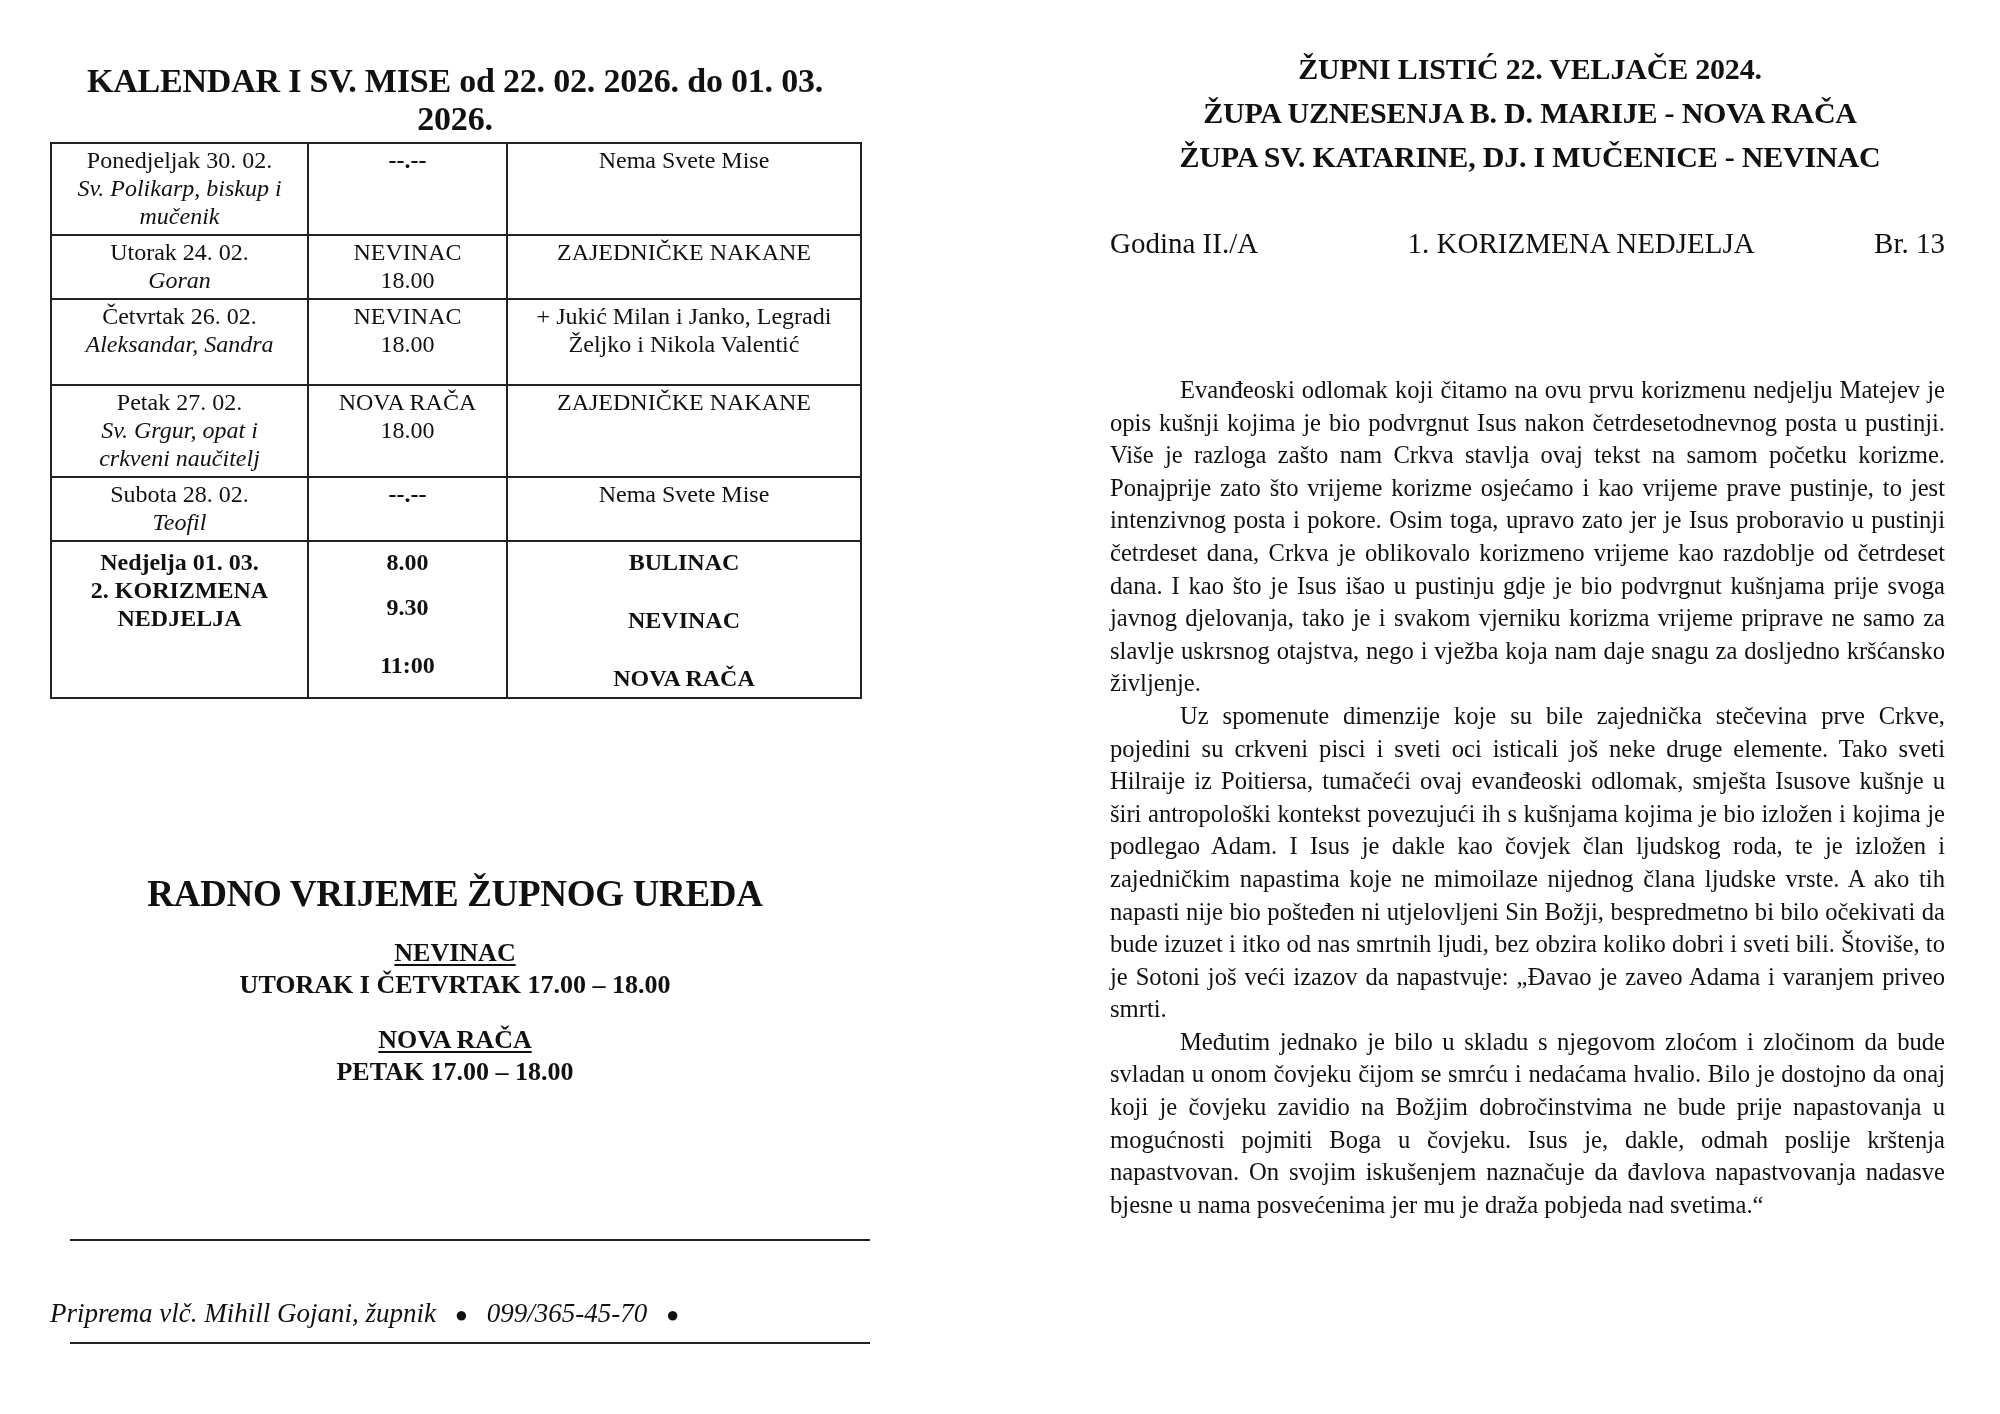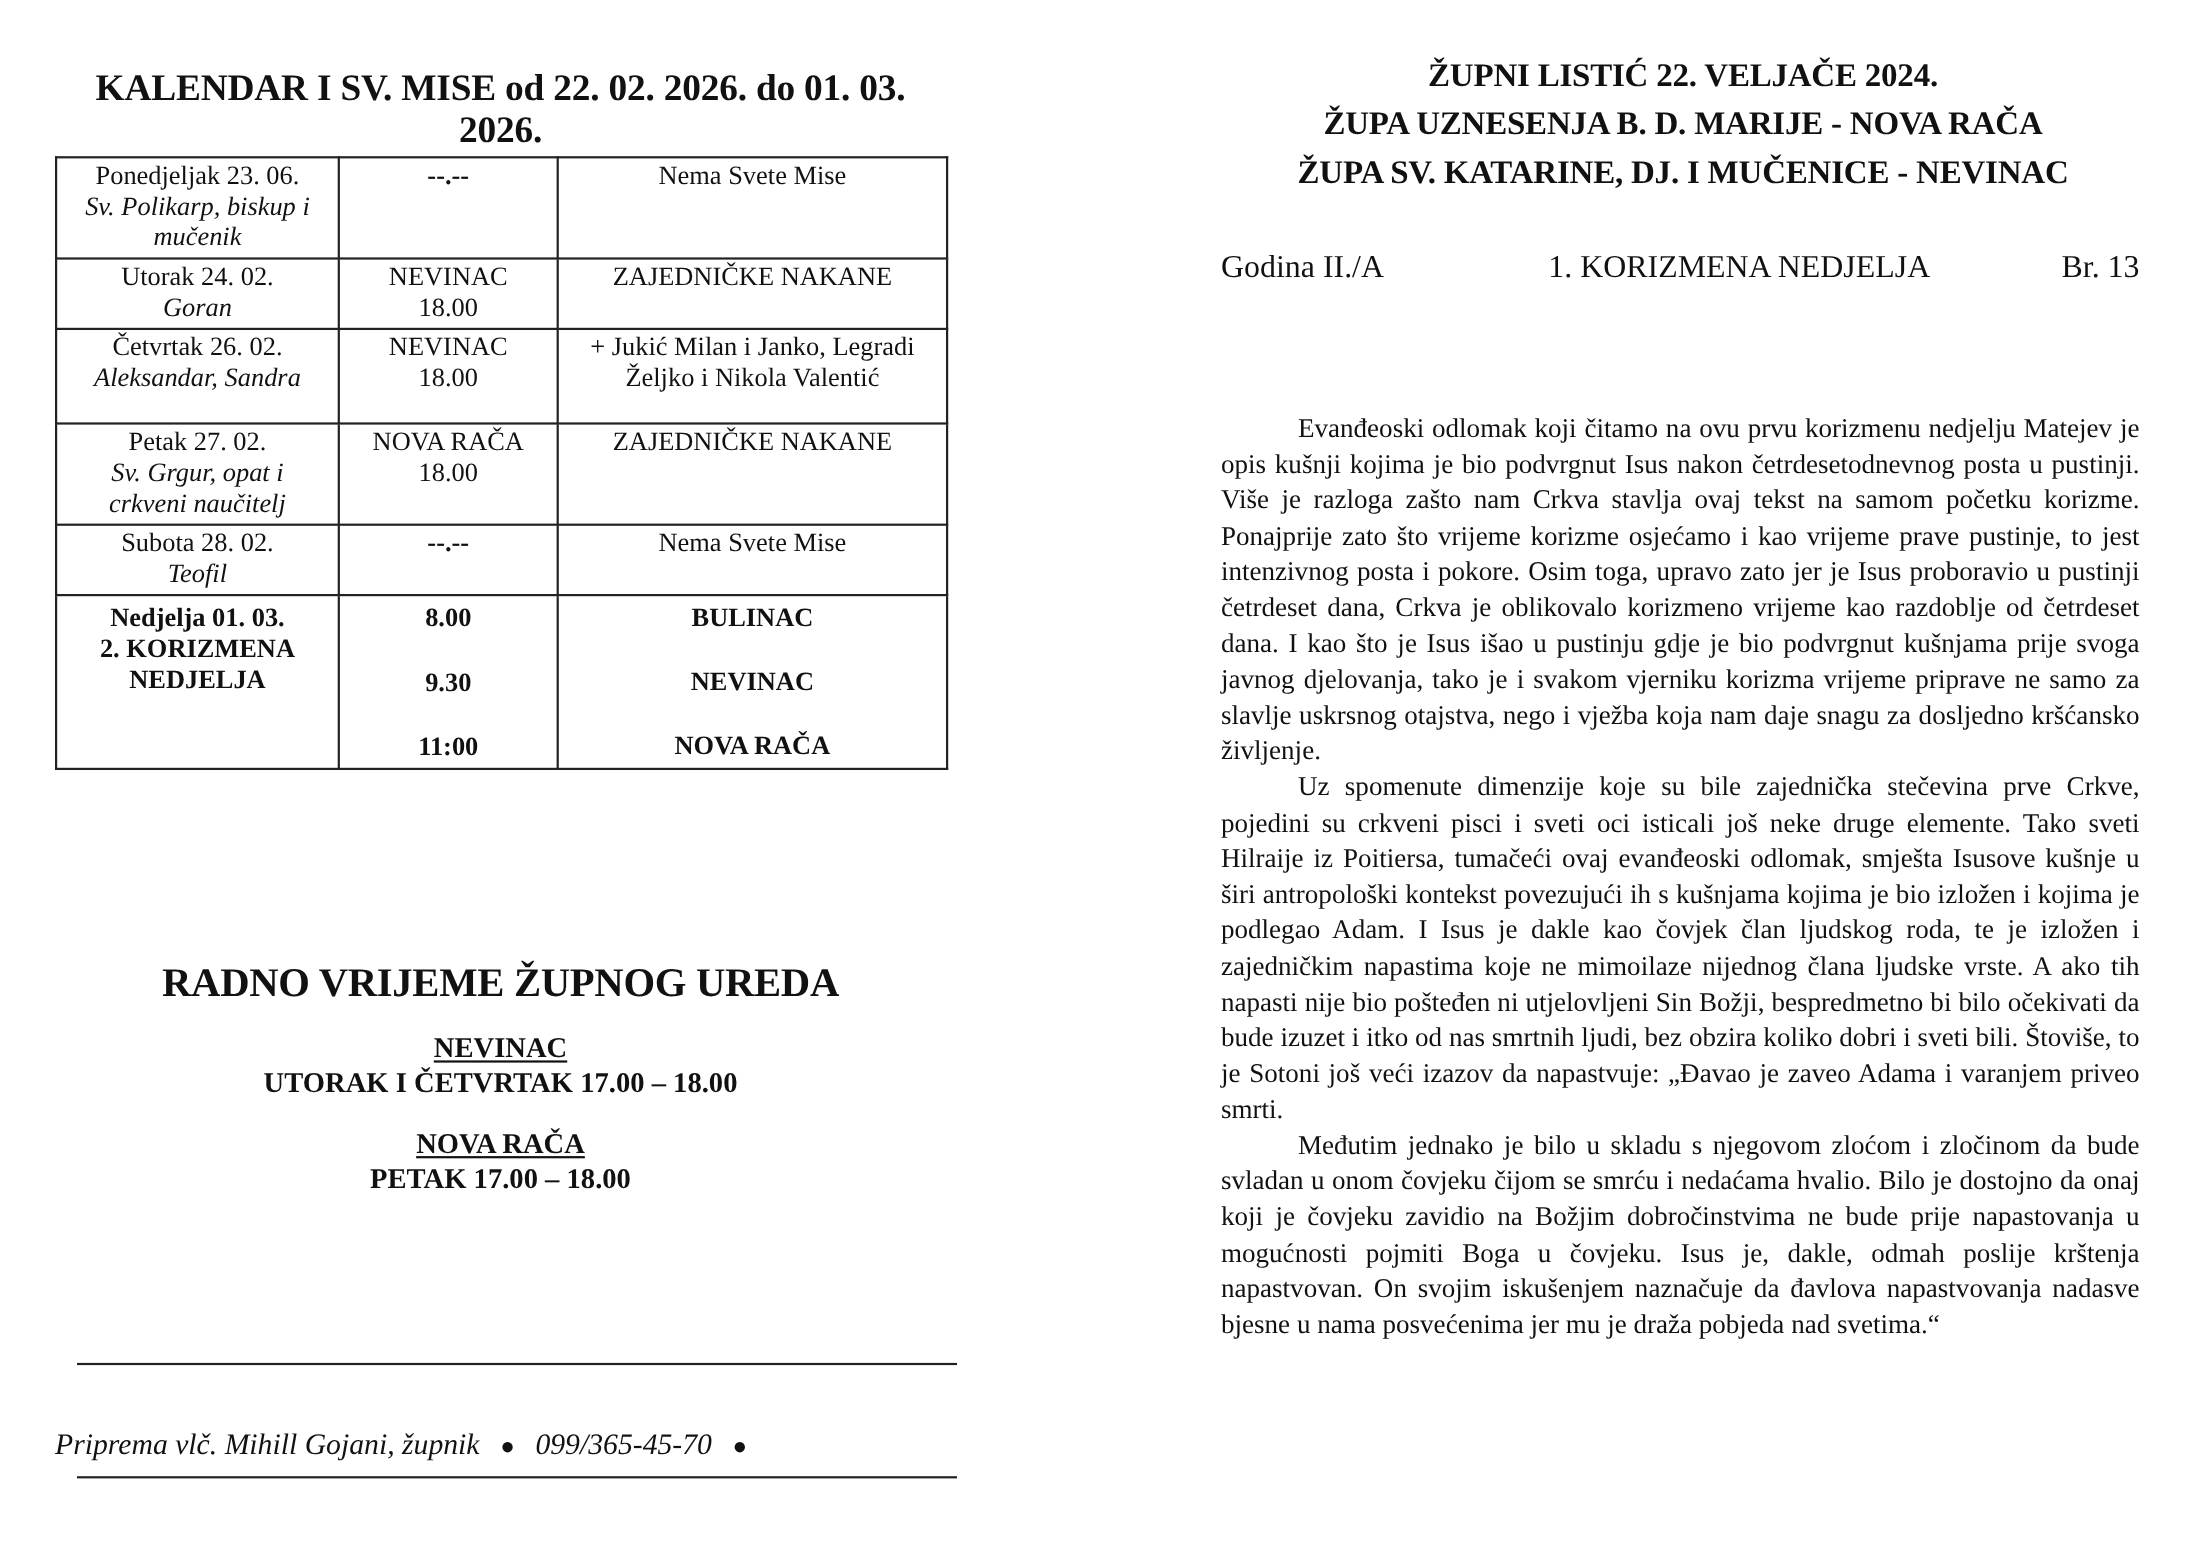--- a/index.html
+++ b/index.html
@@ -39,21 +39,21 @@
   <div class="cal-title">KALENDAR I SV. MISE od 22. 02. 2026. do 01. 03. 2026.</div>
 
   <table class="cal">
     <colgroup>
         <col class="c1">
         <col class="c2">
         <col class="c3">
       </colgroup>
     <tbody id="cal-body">
       <tr style="height:86px">
-        <td><span>Ponedjeljak 23. 06.</span><span class="it">Sv. Polikarp, biskup i mučenik</span></td>
+        <td><span>Ponedjeljak 30. 02.</span><span class="it">Sv. Polikarp, biskup i mučenik</span></td>
         <td><span class="b">--.--</span></td>
         <td>Nema Svete Mise</td>
       </tr>
       <tr style="height:63px">
         <td><span>Utorak 24. 02.</span><span class="it">Goran</span></td>
         <td>
             <span style="display:block">NEVINAC</span>
             <span style="display:block">18.00</span>
           </td>
         <td>ZAJEDNIČKE NAKANE</td>
@@ -80,21 +80,21 @@
         <td>Nema Svete Mise</td>
       </tr>
       <tr class="sunday" style="height:142px">
         <td style="padding-top:6px;">
           <span class="sun-line">Nedjelja 01. 03.</span>
           <span class="sun-line">2. KORIZMENA</span>
           <span class="sun-line">NEDJELJA</span>
         </td>
         <td style="padding-top:6px; line-height:29px;">
           <span class="sun-line">8.00</span>
-          <span class="sun-line" style="margin-top:30px">9.30</span>
+          <span class="sun-line" style="margin-top:16px">9.30</span>
           <span class="sun-line" style="margin-top:29px">11:00</span>
         </td>
         <td style="padding-top:6px; line-height:29px;">
           <span class="sun-line">BULINAC</span>
           <span class="sun-line" style="margin-top:29px">NEVINAC</span>
           <span class="sun-line" style="margin-top:29px">NOVA RAČA</span>
         </td>
       </tr>
     </tbody>
   </table>

